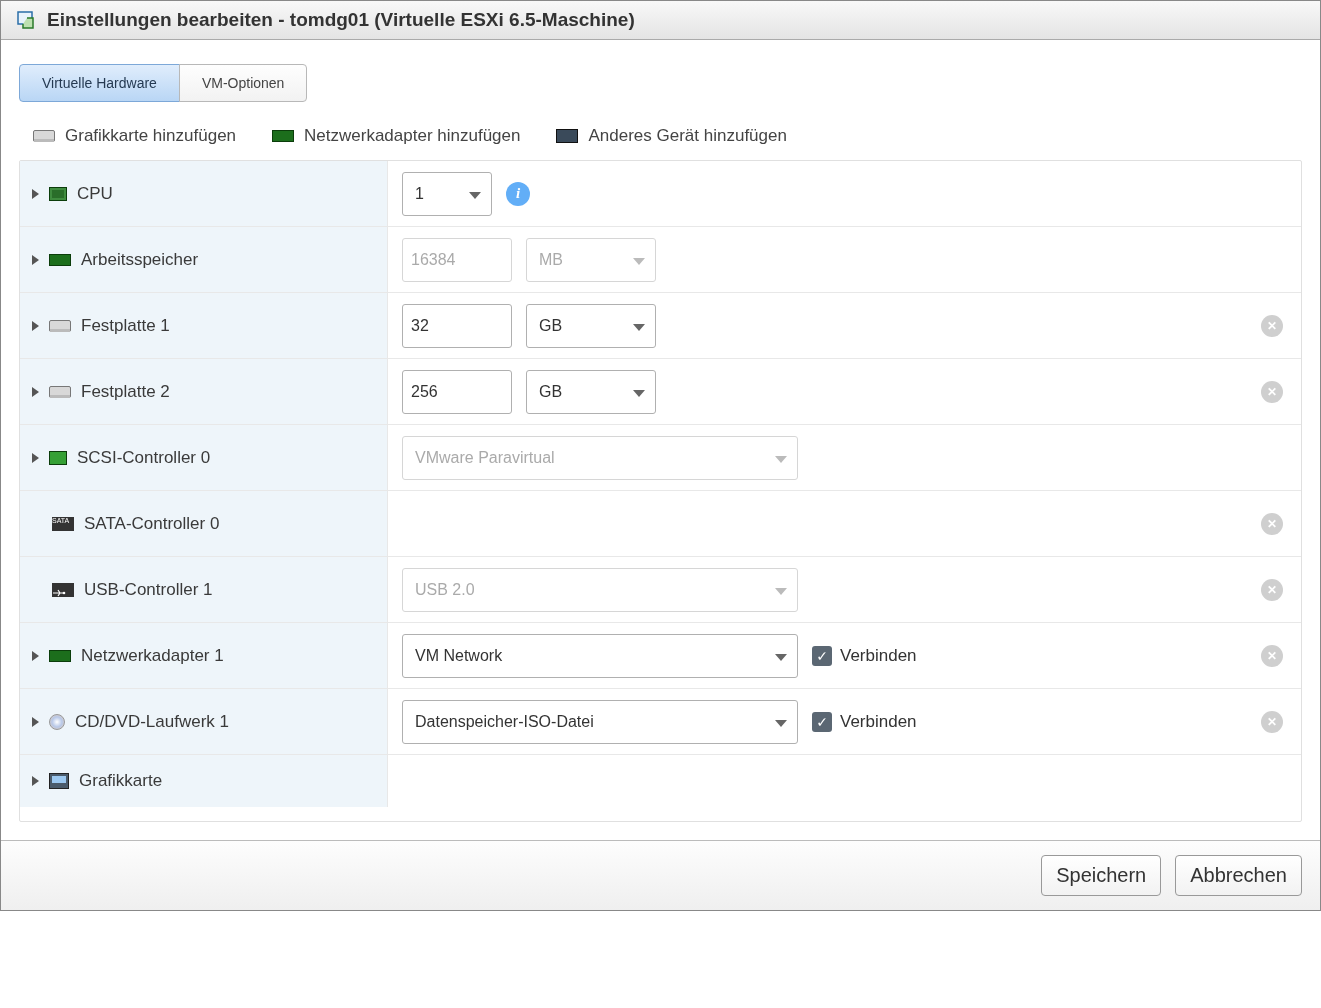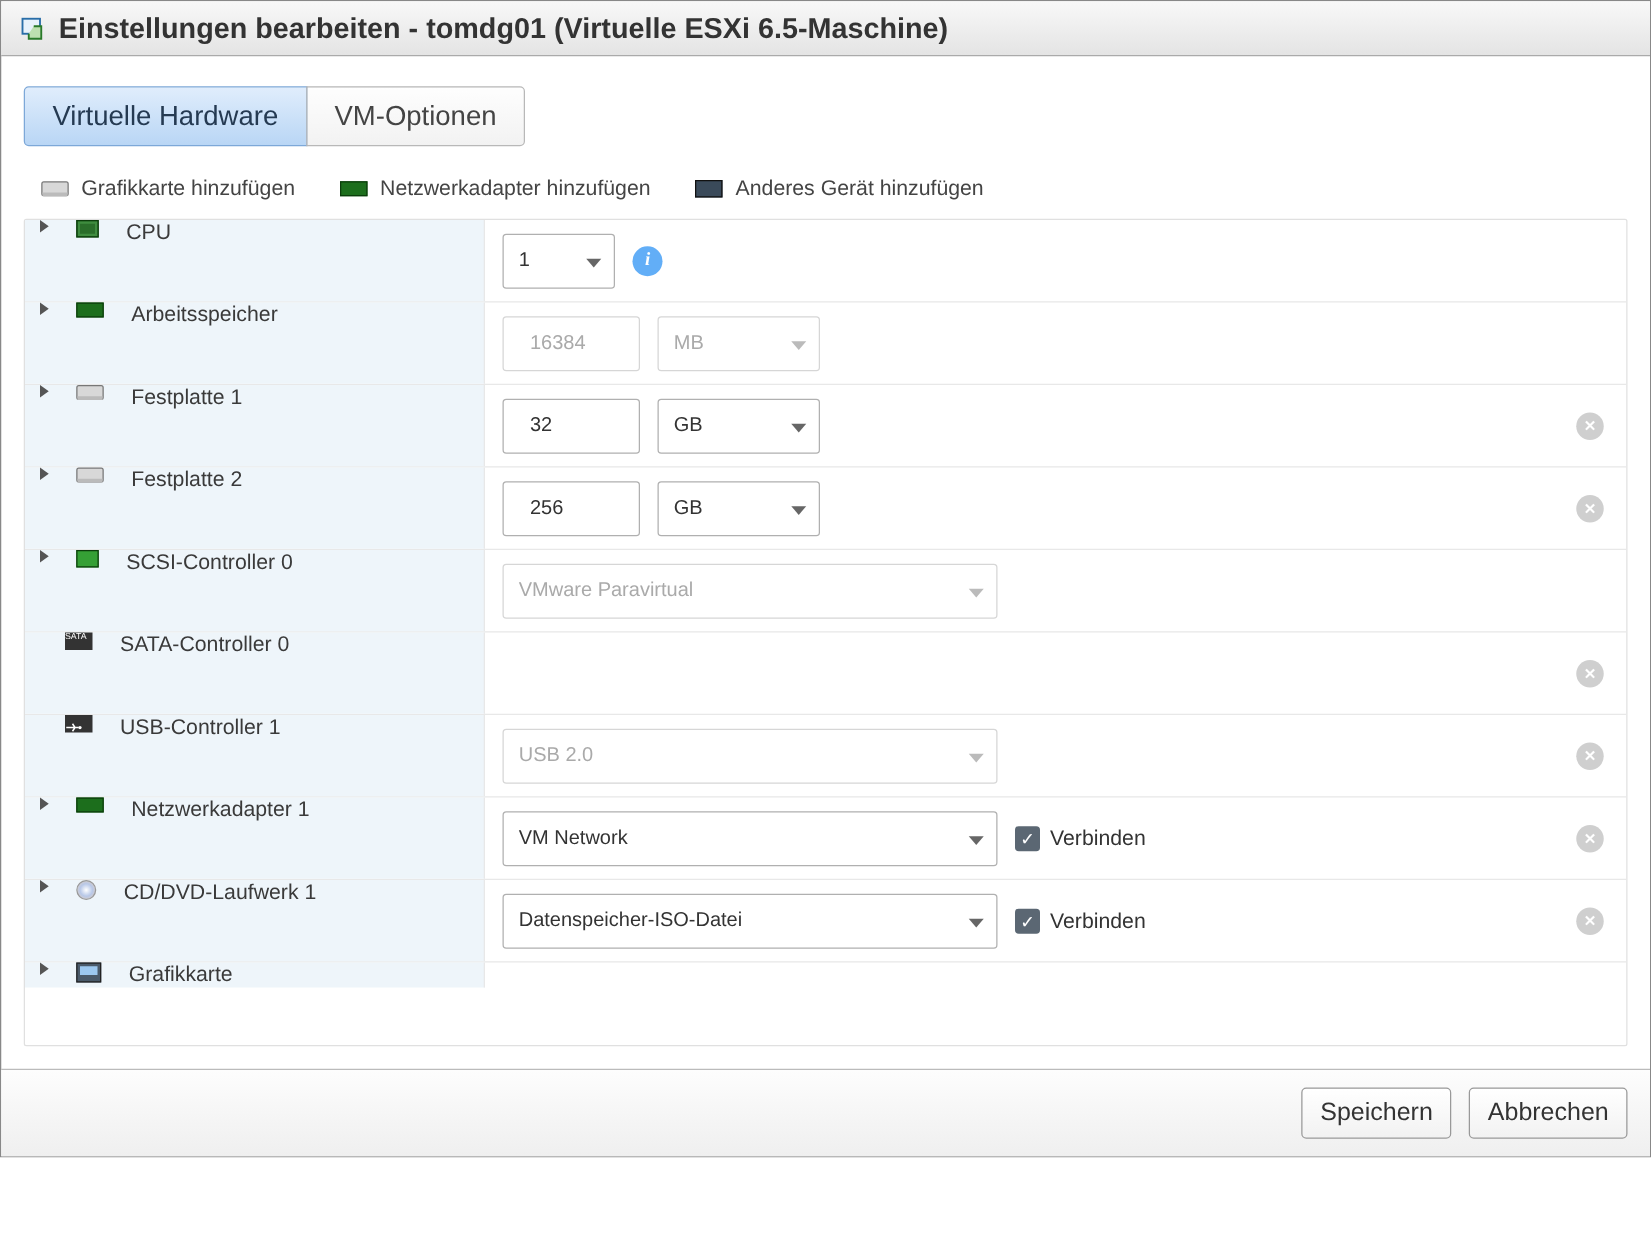--- a/index.html
+++ b/index.html
@@ -20,35 +20,35 @@
     padding: 8px 14px;
     display: flex;
     align-items: center;
     gap: 10px;
   }
   .title-bar .vm-icon {
     width: 22px; height: 22px;
     display: inline-flex; align-items: center; justify-content: center;
   }
   .title-bar h1 {
-    font-size: 23px;
+    font-size: 19px;
     font-weight: bold;
     color: #333;
   }
   .content-area {
     padding: 24px 18px 18px 18px;
   }
   .tabs {
     display: flex;
     margin-bottom: 24px;
   }
   .tab {
     border: 1px solid #b8b8b8;
     padding: 10px 22px;
-    font-size: 22px;
+    font-size: 14px;
     color: #444;
     background: linear-gradient(#fefefe, #f2f2f2);
     cursor: pointer;
   }
   .tab.active {
     background: linear-gradient(#e0edfc, #b9d6f5);
     border-color: #7da8d8;
     color: #253a52;
   }
   .tab:first-child { border-top-left-radius: 4px; border-bottom-left-radius: 4px; }
@@ -77,23 +77,23 @@
     display: flex;
     align-items: stretch;
     border-bottom: 1px solid #e8e8e8;
     min-height: 66px;
   }
   .row:last-child { border-bottom: none; flex-direction: column; }
   .label-cell {
     width: 368px;
     background: #eef5fa;
     display: flex;
-    align-items: flex-start;
-    gap: 22px;
-    padding: 0 12px;
+    align-items: center;
+    gap: 10px;
+    padding: 16px 12px;
     color: #3a3a3a;
     font-size: 17px;
     border-right: 1px solid #e8e8e8;
   }
   .label-cell.no-expand { padding-left: 32px; }
   .expand {
     width: 0; height: 0;
     border-top: 5px solid transparent;
     border-bottom: 5px solid transparent;
     border-left: 7px solid #555;
@@ -122,21 +122,21 @@
   }
   .remove-btn::before {
     content: "✕";
     font-size: 12px;
   }
 
   .text-input {
     height: 44px;
     border: 1px solid #b0b0b0;
     border-radius: 3px;
-    padding: 0 21px;
+    padding: 0 8px;
     font-size: 16px;
     color: #333;
     width: 110px;
   }
   .text-input.disabled { color: #aaa; background: #fff; border-color: #d6d6d6; }
   .select {
     height: 44px;
     border: 1px solid #b0b0b0;
     border-radius: 3px;
     padding: 0 36px 0 12px;

